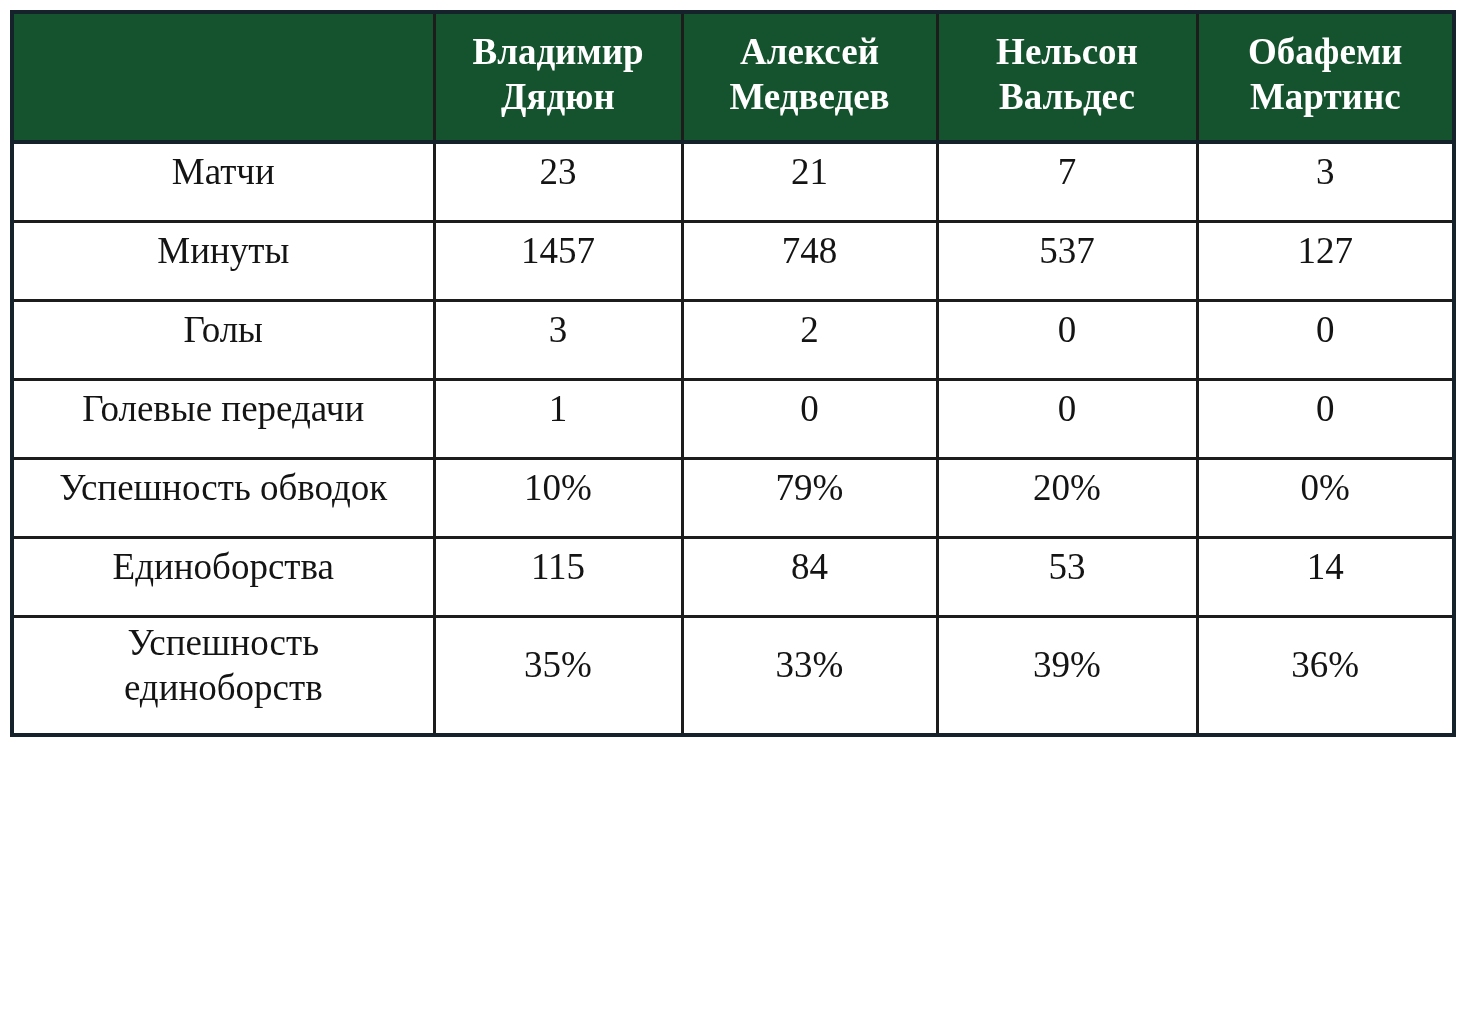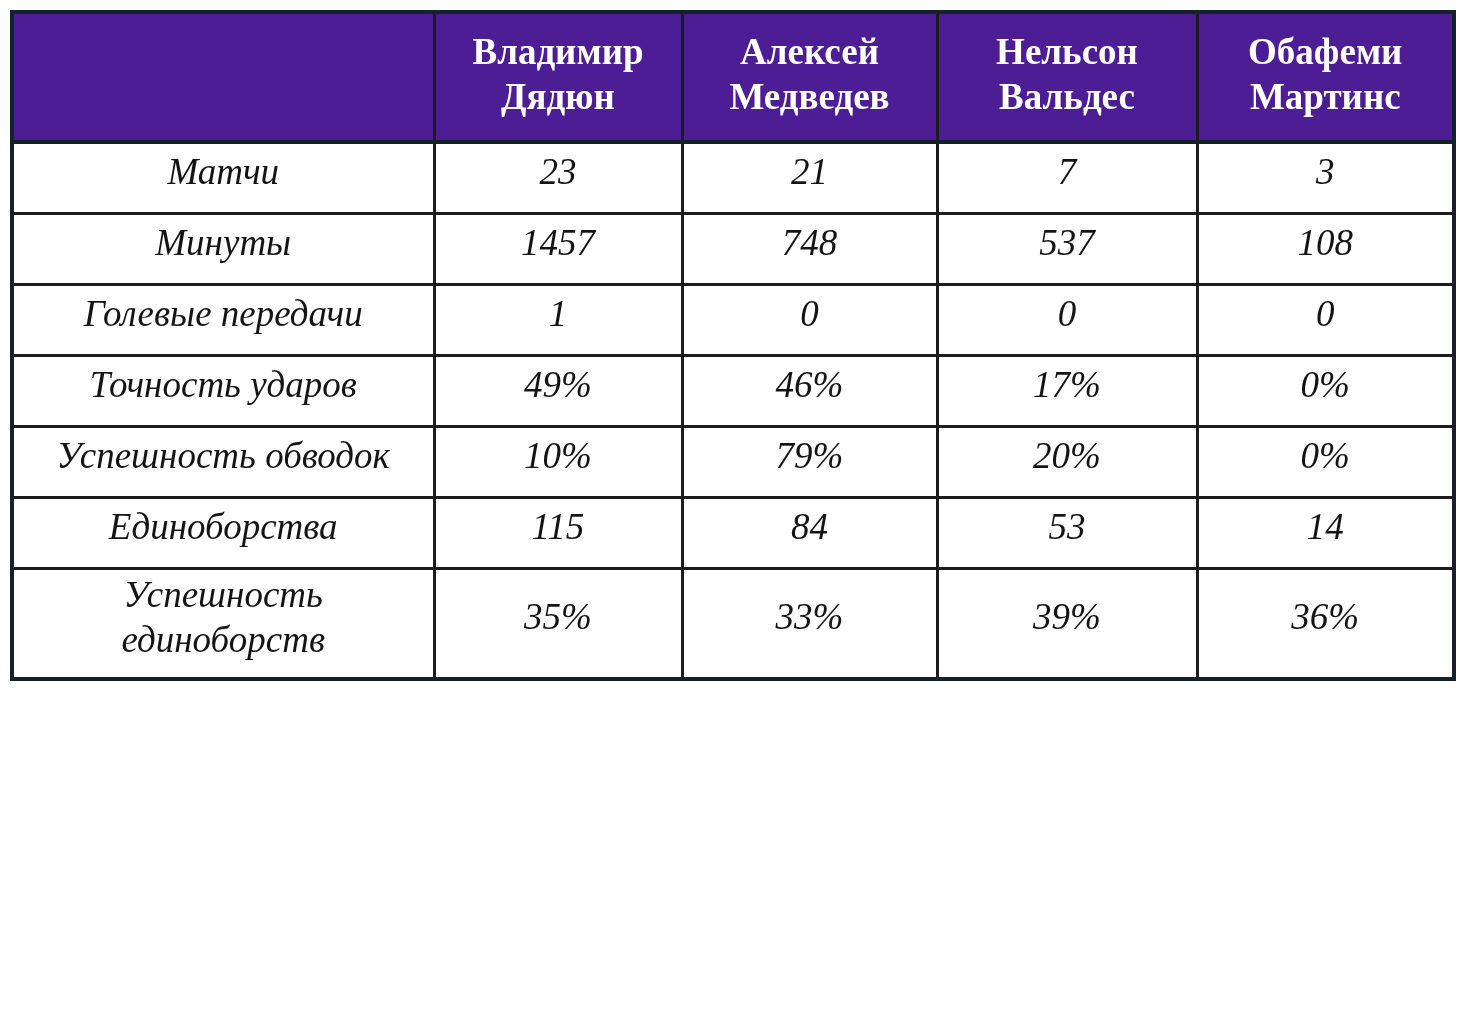--- a/index.html
+++ b/index.html
@@ -24,37 +24,36 @@
     color: #141414;
     border: 4px solid #16222b;
   }
   table.stats th, table.stats td {
     border: 3px solid #1c1c1c;
     text-align: center;
     white-space: pre-line;
     overflow: hidden;
   }
   table.stats thead th {
-    background: #4c1d95;
+    background: #14532d;
     color: #ffffff;
     font-weight: bold;
     font-size: 37px;
     line-height: 1.22;
     vertical-align: middle;
     padding: 4px 8px 10px 8px;
     height: 112px;
     border-bottom: 4px solid #14212a;
   }
   table.stats tbody td {
     font-size: 37px;
     line-height: 1.2;
     vertical-align: middle;
-    padding: 2px 8px 14px 8px;
+    padding: 2px 8px 22px 8px;
     height: 52px; 
-    font-style: italic;
   }
   table.stats tbody tr.tall td {
     height: 91px; 
   }
 </style>
 </head>
 <body>
 
 <div class="table-wrap">
   <table class="stats">
@@ -84,35 +83,35 @@
         <td>23</td>
         <td>21</td>
         <td>7</td>
         <td>3</td>
       </tr>
       <tr>
         <td>Минуты</td>
         <td>1457</td>
         <td>748</td>
         <td>537</td>
-        <td>108</td>
+        <td>127</td>
+      </tr>
+      <tr>
+        <td>Голы</td>
+        <td>3</td>
+        <td>2</td>
+        <td>0</td>
+        <td>0</td>
       </tr>
       <tr>
         <td>Голевые передачи</td>
         <td>1</td>
         <td>0</td>
         <td>0</td>
         <td>0</td>
-      </tr>
-      <tr>
-        <td>Точность ударов</td>
-        <td>49%</td>
-        <td>46%</td>
-        <td>17%</td>
-        <td>0%</td>
       </tr>
       <tr>
         <td>Успешность обводок</td>
         <td>10%</td>
         <td>79%</td>
         <td>20%</td>
         <td>0%</td>
       </tr>
       <tr>
         <td>Единоборства</td>

